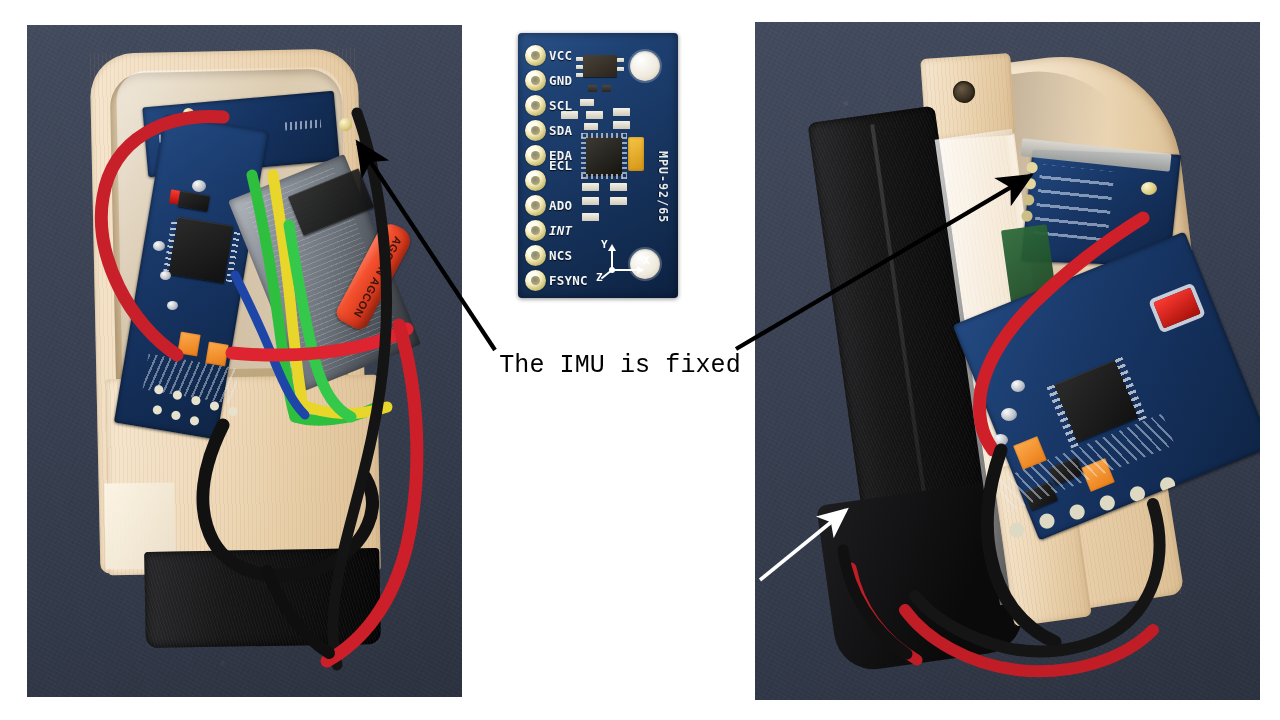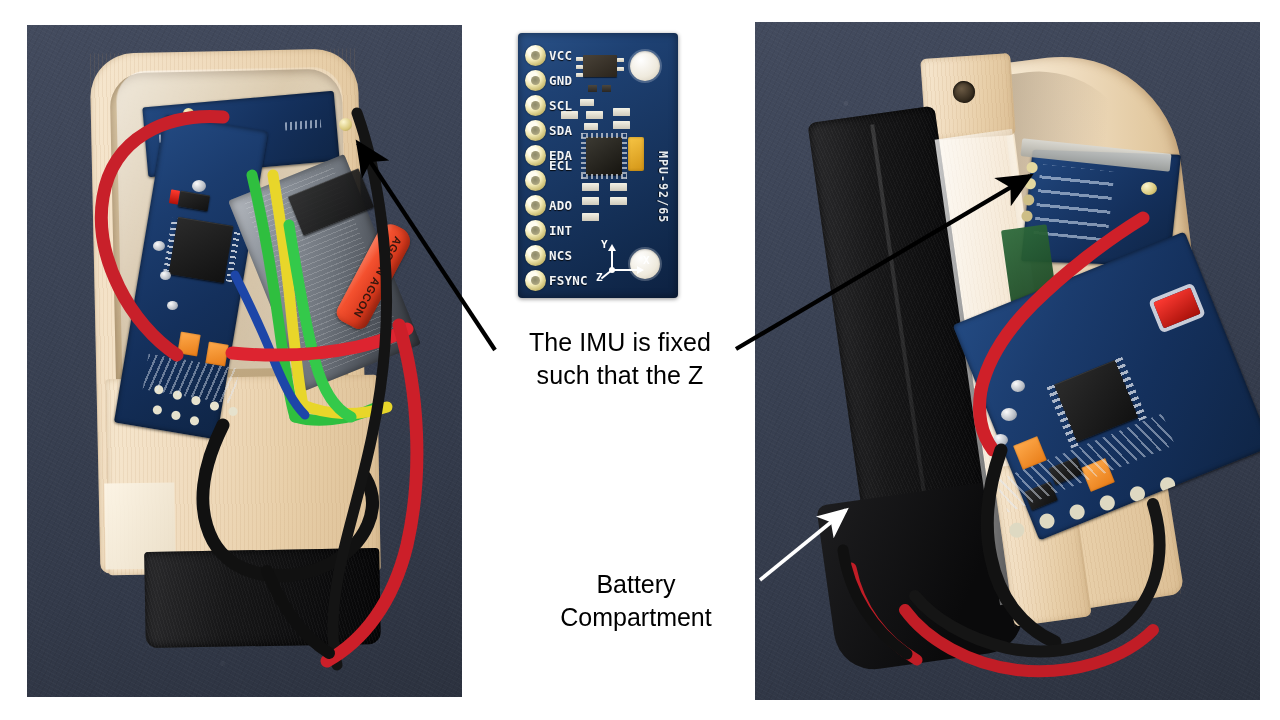--- a/index.html
+++ b/index.html
@@ -280,21 +280,21 @@
         </div>
     </div>
 
     <div class="imu-lbl" style="top:17px;">VCC</div>
     <div class="imu-lbl" style="top:42px;">GND</div>
     <div class="imu-lbl" style="top:67px;">SCL</div>
     <div class="imu-lbl" style="top:92px;">SDA</div>
     <div class="imu-lbl" style="top:117px;text-align:right;">EDA</div>
     <div class="imu-lbl" style="top:127px;">ECL</div>
     <div class="imu-lbl" style="top:167px;">ADO</div>
-    <div class="imu-lbl" style="top:192px;">INT</div>
+    <div class="imu-lbl" style="top:192px;font-style:italic;">INT</div>
     <div class="imu-lbl" style="top:217px;">NCS</div>
     <div class="imu-lbl" style="top:242px;">FSYNC</div>
 
     <div class="imu-mark">MPU-92/65</div>
 
     <div class="imu-axes">
       <svg width="62" height="42" viewBox="0 0 62 42">
         <g stroke="#ffffff" stroke-width="2" fill="none" stroke-linecap="round">
           <line x1="16" y1="30" x2="16" y2="8"></line>
           <line x1="16" y1="30" x2="44" y2="30"></line>
@@ -407,23 +407,18 @@
       </marker>
       <marker id="ah-white" markerWidth="9" markerHeight="9" refX="7.6" refY="4.5" orient="auto">
         <path d="M0,0.6 L8.6,4.5 L0,8.4 L2.2,4.5 Z" fill="#ffffff"></path>
       </marker>
     </defs>
     <line x1="495" y1="350" x2="358" y2="143" stroke="#000000" stroke-width="4.2" marker-end="url(#ah-black)"></line>
     <line x1="736" y1="349" x2="1030" y2="176" stroke="#000000" stroke-width="4.2" marker-end="url(#ah-black)"></line>
     <line x1="760" y1="580" x2="846" y2="510" stroke="#ffffff" stroke-width="3.6" marker-end="url(#ah-white)"></line>
   </svg>
 
-  <div class="note" style="left:496px;top:326px;width:248px;">
+  <div class="note" style="left:496px;top:350px;width:248px;font-family:Liberation Mono, monospace;">
     <div>The IMU is fixed</div>
-    <div>such that the Z</div>
   </div>
 
-  <div class="note2" style="left:512px;top:568px;width:248px;">
-    <div>Battery</div>
-    <div>Compartment</div>
-  </div>
 
 </div>
 
 </body></html>

